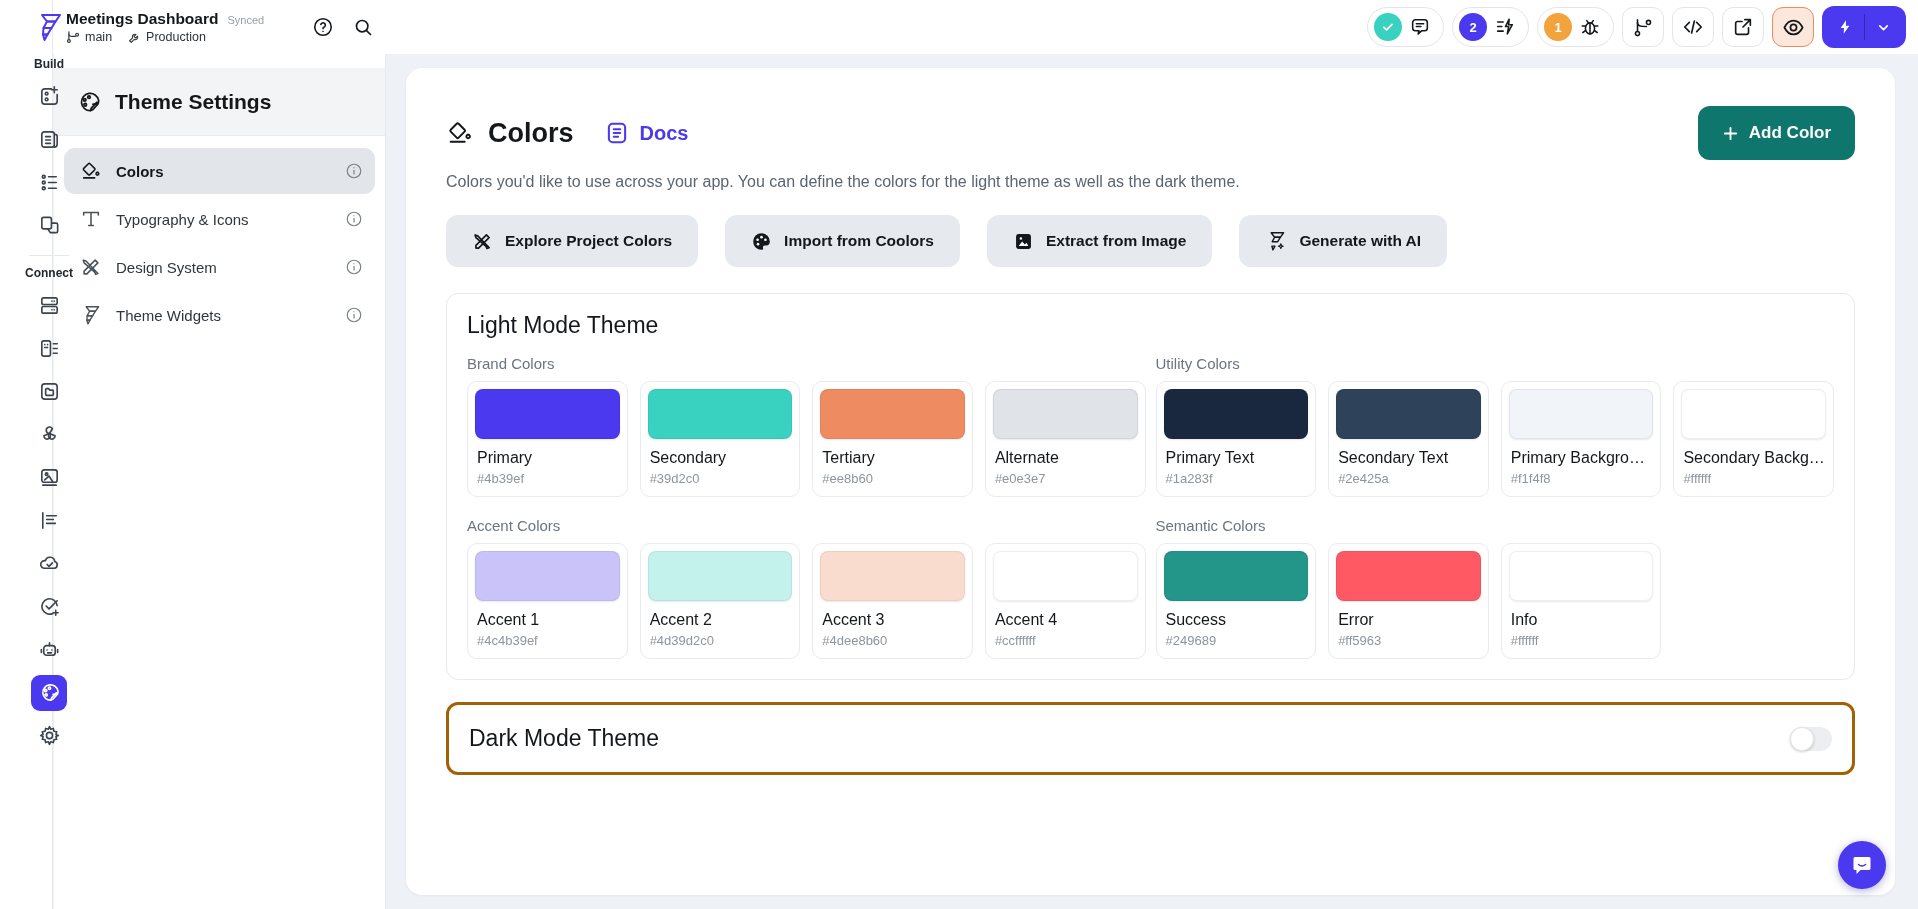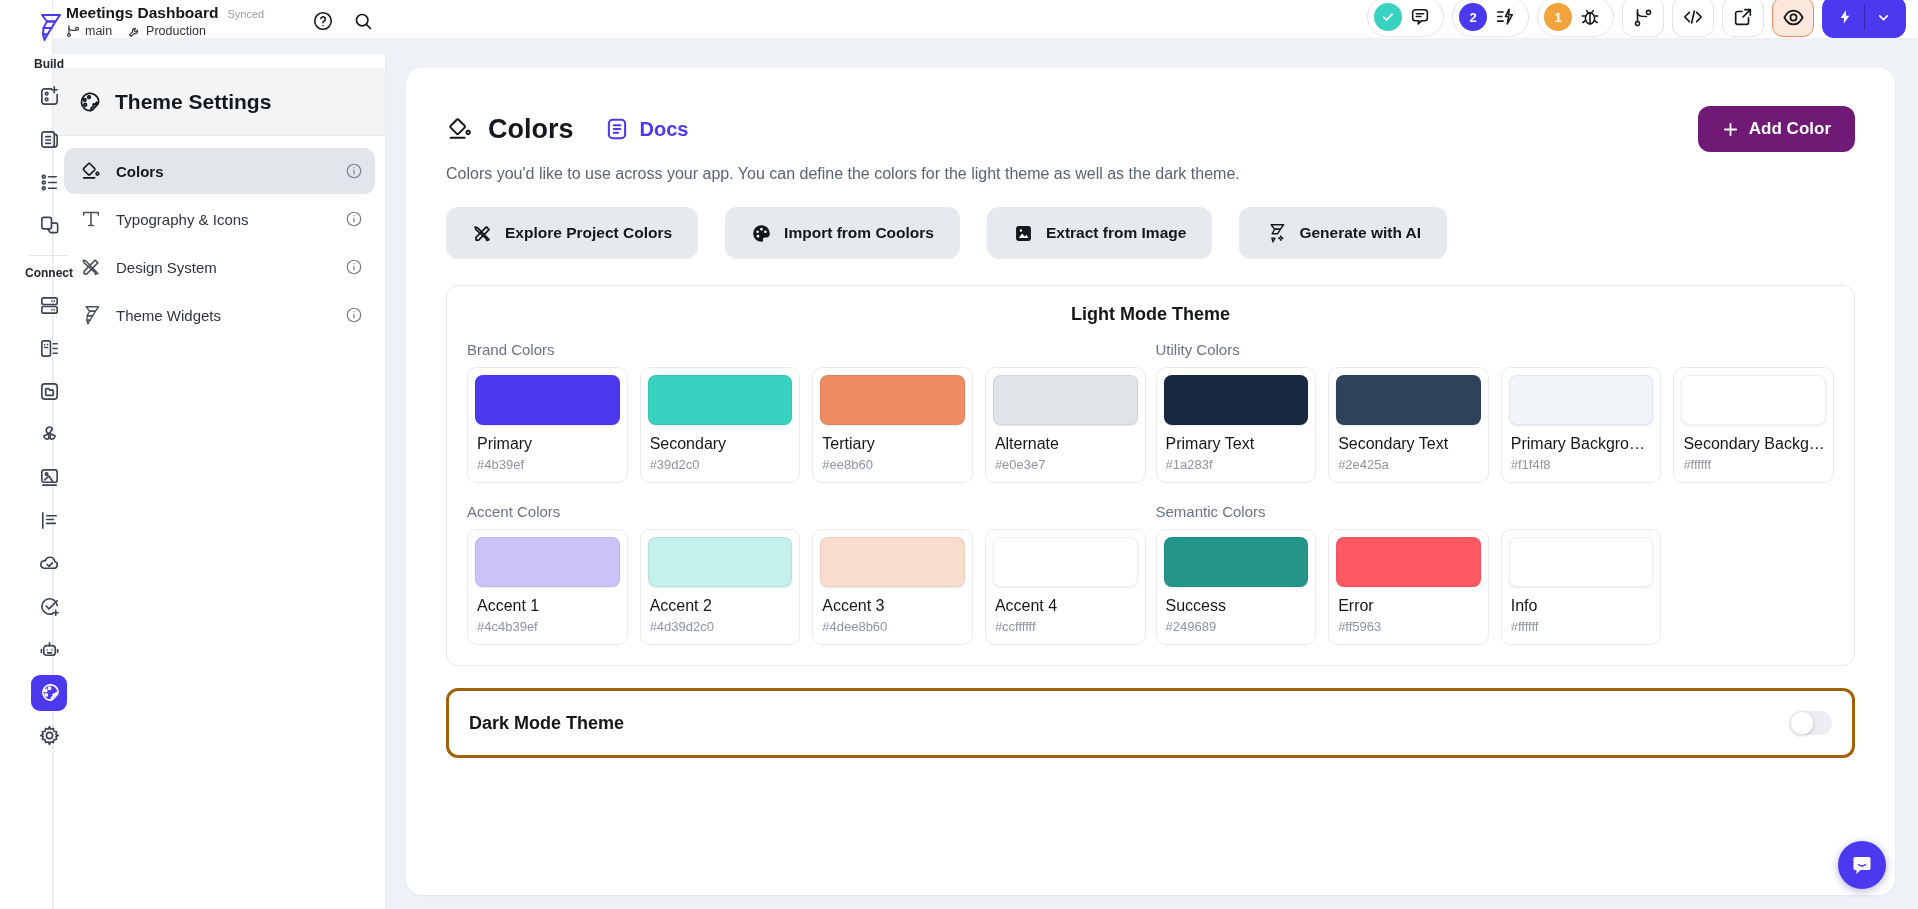--- a/index.html
+++ b/index.html
@@ -10,21 +10,21 @@
   .rail { position:absolute; top:0; left:0; bottom:0; width:53px; background:#fff; border-right:1px solid #e7e9ed; display:flex; flex-direction:column; align-items:center; z-index:5;padding-left:46px; }
   .rail .logo { margin:11px 0 8px; cursor:pointer; }
   .rail-label { font-size:12px; font-weight:700; color:#22272e; margin:6px 0 4px; }
   .rail-icon { width:36px; height:36px; display:flex; align-items:center; justify-content:center; border-radius:9px; margin:3.5px 0; cursor:pointer; }
   .rail-icon svg { stroke:#3c434b; }
   .rail-icon.active { background:#4b39ef; }
   .rail-icon.active svg { stroke:#fff; }
   .rail-divider { width:40px; height:1px; background:#e4e7eb; margin:8px 0 4px; }
 
   
-  .header { position:absolute; top:0; left:53px; right:0; height:38px; background:#fff; display:flex; align-items:flex-end; padding:0 12px 0 13px; z-index:4; }
+  .header { position:absolute; top:0; left:53px; right:0; height:54px; background:#fff; display:flex; align-items:center; padding:0 12px 0 13px; z-index:4; }
   .title-block { display:flex; flex-direction:column; justify-content:center; gap:2px; }
   .title-line { display:flex; align-items:baseline; gap:9px; }
   .app-title { font-size:15.5px; font-weight:700; color:#14181b; }
   .sync-status { font-size:11px; color:#98a0a8; }
   .meta-line { display:flex; align-items:center; gap:5px; font-size:12.5px; color:#2e343b; }
   .meta-line .sep { width:6px; }
   .hdr-ico { width:34px; height:34px; display:flex; align-items:center; justify-content:center; cursor:pointer; margin-left:6px; }
   .hdr-right { margin-left:auto; display:flex; align-items:center; gap:8px; }
   .pill { height:40px; border:1px solid #e2e5e9; border-radius:20px; background:#fff; display:flex; align-items:center; gap:7px; padding:0 12px 0 6px; cursor:pointer; }
   .badge-circle { width:28px; height:28px; border-radius:50%; display:flex; align-items:center; justify-content:center; color:#fff; font-size:13px; font-weight:700; }
@@ -45,29 +45,29 @@
   .panel-item.active .lbl { font-weight:700; color:#14181b; }
 
   
   .main { position:absolute; top:54px; left:386px; right:0; bottom:0; background:#eef1f6; padding:14px 23px 14px 20px; }
   .card { background:#fff; border-radius:16px; width:100%; height:100%; padding:38px 40px; box-shadow:0 1px 3px rgba(40,50,70,.05); position:relative; }
 
   .card-head { display:flex; align-items:center; }
   .card-title { font-size:27px; font-weight:700; margin-left:14px; }
   .docs-chip { margin-left:30px; display:flex; align-items:center; gap:10px; cursor:pointer; }
   .docs-label { font-size:20px; font-weight:700; color:#4b39ef; }
-  .add-color-btn { margin-left:auto; height:46px; background:#701a75; color:#fff; border:none; border-radius:12px; font-size:17px; font-weight:700; font-family:inherit; display:flex; align-items:center; gap:10px; padding:4px 24px; cursor:pointer; }
+  .add-color-btn { margin-left:auto; height:54px; background:#0f766e; color:#fff; border:none; border-radius:12px; font-size:17px; font-weight:700; font-family:inherit; display:flex; align-items:center; gap:10px; padding:4px 24px; cursor:pointer; }
 
   .subtitle { margin-top:13px; font-size:16px; color:#5b6570; }
 
   .actions { margin-top:24px; display:flex; gap:27px; }
   .action-btn { height:52px; background:#e6e9ed; border:none; border-radius:12px; font-family:inherit; font-size:15.5px; font-weight:700; color:#14181b; display:flex; align-items:center; gap:12px; padding:0 26px; cursor:pointer; }
 
   .section-box { margin-top:26px; border:1px solid #e7e9ee; border-radius:12px; padding:18px 20px 20px; }
-  .section-title { font-size:18px; font-weight:700; color:#14181b;text-align:center; }
+  .section-title { font-size:23px; font-weight:400; color:#14181b; }
   .groups-row { display:grid; grid-template-columns:1fr 1fr; column-gap:10px; margin-top:16px; }
   .group-label { font-size:15px; color:#6b7480; margin-bottom:9px; }
   .color-grid { display:grid; grid-template-columns:repeat(4,1fr); gap:12px; }
   .color-card { background:#fff; border:1px solid #e9ebef; border-radius:10px; padding:7px 7px 10px; cursor:pointer; min-width:0; }
   .swatch { height:50px; border-radius:8px; border:1px solid rgba(20,30,50,.07); box-shadow:0 1px 2px rgba(30,40,60,.10); }
   .color-name { margin-top:10px; font-size:16px; color:#14181b; padding-left:2px; white-space:nowrap; overflow:hidden; text-overflow:ellipsis; }
   .color-hex { margin-top:4px; font-size:13px; color:#8d959e; padding-left:2px; }
 
   .darkmode-box { margin-top:22px; border:3px solid #a16207; border-radius:12px; padding:20px 20px; display:flex; align-items:center; }
   .toggle { margin-left:auto; width:42px; height:24px; border-radius:12px; background:#eceef1; position:relative; cursor:pointer; }

